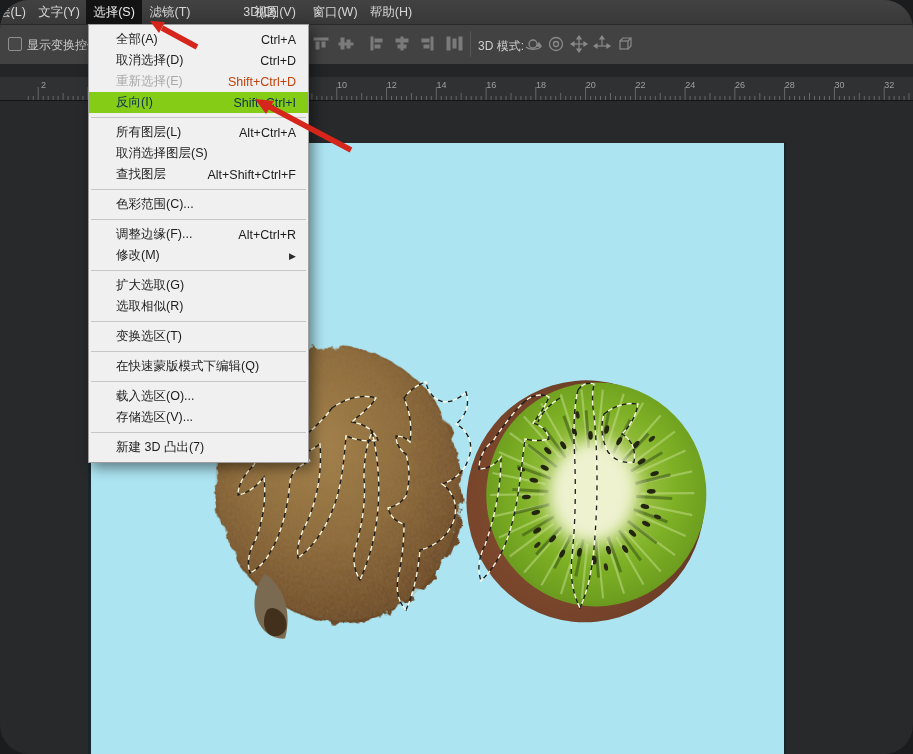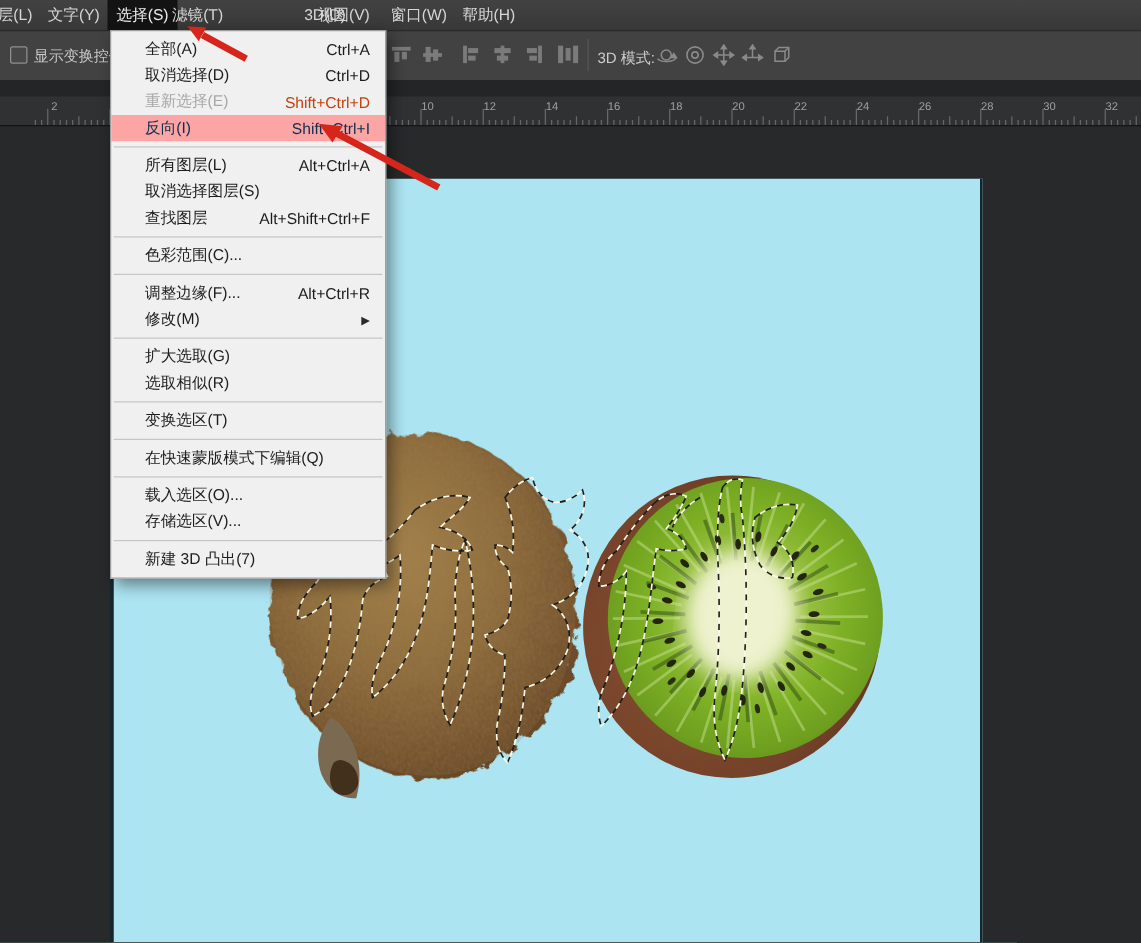--- a/index.html
+++ b/index.html
@@ -1,17 +1,17 @@
 <!DOCTYPE html>
 <html><head>
 <meta charset="utf-8">
 <style>
   html,body{margin:0;padding:0;background:#1b1c1d;}
   #app{position:relative;width:913px;height:754px;overflow:hidden;
-       background:#27292a;font-family:"Liberation Sans",sans-serif;
+       background:#27292a;font-family:"Liberation Sans",sans-serif;border-radius:29px;
        -webkit-font-smoothing:antialiased;}
 
   
   #menubar{position:absolute;left:0;top:0;width:913px;height:24px;z-index:6;
            background:linear-gradient(#424242,#383838);border-bottom:1px solid #2a2a2a;}
   .mb-item{position:absolute;top:0;height:24px;line-height:24px;text-align:center;
            color:#d6d6d6;font-size:12.5px;white-space:nowrap;cursor:default;}
   .mb-item.active{background:#131313;color:#ececec;}
 
   
@@ -40,21 +40,21 @@
   
   #menu-popup{position:absolute;left:88px;top:24px;width:219px;z-index:10;
               background:#f0f0f0;border:1px solid #9e9e9e;box-shadow:4px 5px 12px rgba(0,0,0,.45);
               padding:4px 0;}
   .mi{height:21px;display:flex;justify-content:space-between;align-items:center;
       padding:0 12px 0 27px;font-size:12.5px;color:#1c1c1c;white-space:nowrap;cursor:default;}
   .mi .sc{color:#1c1c1c;margin-left:18px;}
   .mi.disabled,{color:#a8a8a8;}
   .mi.disabled{color:#a8a8a8;}
   .mi.disabled .sc{color:#c2410c;}
-  .mi.hl{background:#fca5a5;color:#0e2e4e;}
+  .mi.hl{background:#84cc16;color:#0e2e4e;}
   .mi.hl .sc{color:#0e2e4e;}
   .msep{height:1px;background:#c6c6c6;margin:4px 2px;}
   .subarrow{font-size:9px;color:#2a2a2a;}
 
   
   #arrows{position:absolute;left:0;top:0;z-index:30;pointer-events:none;}
 
   
   .antb{fill:none;stroke:#1e1e1e;stroke-width:1.3;stroke-dasharray:5 5;}
   .antw{fill:none;stroke:#fdfbe6;stroke-width:1.3;stroke-dasharray:5 5;stroke-dashoffset:5;}
@@ -225,21 +225,21 @@
         <path class="antw" d="M578,390 c4,-6 10,-8 16,-6 c-2,10 -2,20 0,30 c4,44 4,90 0,134 c-2,22 -6,42 -14,60 c-8,-16 -10,-34 -8,-52 c4,-38 4,-76 2,-114 c0,-18 0,-36 4,-52 z"></path>
         <path class="antw" d="M560,398 c-10,6 -18,14 -22,24"></path>
         <path class="antw" d="M604,414 c10,-8 22,-12 34,-10 c-2,12 -8,22 -16,30 c10,6 14,16 12,28 c-10,2 -20,-2 -26,-10 c-6,-12 -8,-24 -4,-38 z"></path>
       </g>
   </svg>
 
   <div id="menubar">
       <span class="mb-item" style="left: -6px; width: 36px;">层(L)</span>
       <span class="mb-item" style="left: 32px; width: 54px;">文字(Y)</span>
       <span class="mb-item active" style="left: 86px; width: 56px;">选择(S)</span>
-      <span class="mb-item" style="left: 130px; width: 56px;">滤镜(T)</span>
+      <span class="mb-item" style="left: 142px; width: 56px;">滤镜(T)</span>
       <span class="mb-item" style="left: 200px; width: 48px; margin-left: 36px;">3D(D)</span>
       <span class="mb-item" style="left: 248px; width: 54px;">视图(V)</span>
       <span class="mb-item" style="left: 306px; width: 58px;">窗口(W)</span>
       <span class="mb-item" style="left: 364px; width: 54px;">帮助(H)</span>
     </div>
 
   <div id="optionsbar">
     <span class="cb"></span>
     <span id="cb-label">显示变换控件</span>
 

